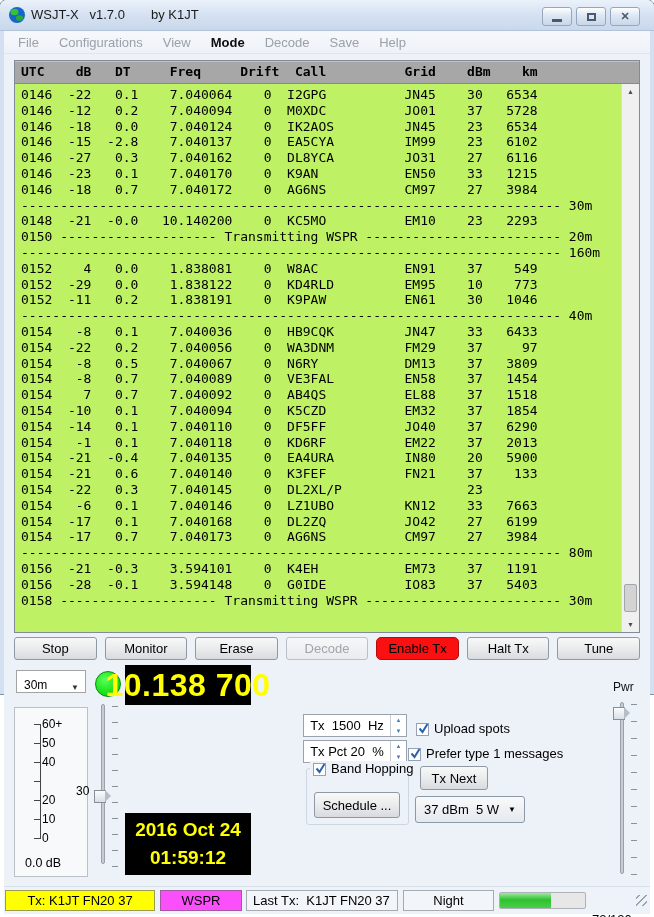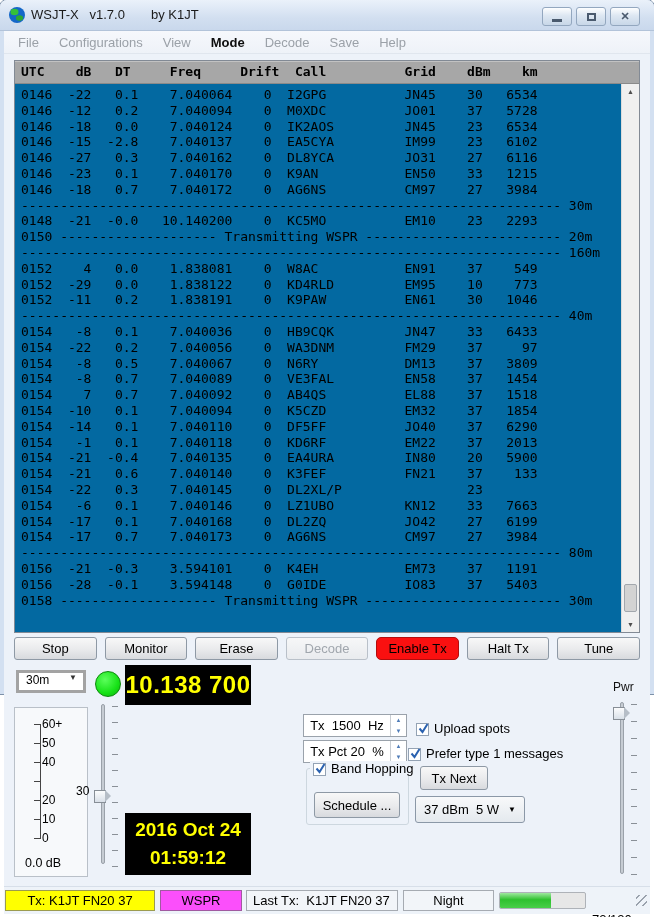--- a/index.html
+++ b/index.html
@@ -27,47 +27,47 @@
   .mitem{font-size:13px;color:#9ba1a8;padding:3px 10px;}
   .mitem.active{color:#0d0d0d;font-weight:bold;}
   
   .client{position:absolute;left:4px;top:54px;width:646px;height:832px;background:#edf2f9;}
   
   .dtable{position:absolute;left:10px;top:6px;width:626px;height:573px;
     border:1px solid #828a95;background:#fff;box-sizing:border-box;}
   .thead{position:absolute;left:0;top:0;right:0;height:22px;background:#a7a7a7;
     border-bottom:1px solid #8a8a8a;color:#000;font:bold 13px "DejaVu Sans Mono",monospace;
     line-height:22px;padding-left:6px;white-space:pre;box-shadow:inset 0 1px 0 #c2c2c2;}
-  .trows{position:absolute;left:0;top:23px;right:17px;bottom:0;background:#0369a1;
+  .trows{position:absolute;left:0;top:23px;right:17px;bottom:0;background:#bef264;
     overflow:hidden;padding:3px 0 0 6px;
     font:13px/15.8px "DejaVu Sans Mono",monospace;color:#000;}
   .trow{white-space:pre;}
   .vscroll{position:absolute;right:0;top:23px;bottom:0;width:17px;background:#f0f0f0;
     border-left:1px solid #dcdcdc;}
   .sarrow{position:absolute;left:0;width:100%;text-align:center;font-size:7px;color:#4d4d4d;}
   .sthumb{position:absolute;left:2px;right:2px;bottom:20px;height:28px;background:#d3d3d3;
     border:1px solid #a2a7ad;border-radius:2px;box-sizing:border-box;}
   
   .btnrow{position:absolute;left:10px;top:583px;width:626px;height:23px;display:flex;gap:8px;}
   .btn{flex:1;height:23px;border:1px solid #8e99a5;border-radius:3px;
     background:linear-gradient(#f8f8f8,#e9eaec 55%,#d8dade);
     font-size:13px;color:#000;display:flex;align-items:center;justify-content:center;box-sizing:border-box;}
   .btn.disabled{color:#a0a6ad;border-color:#b9c0c9;background:linear-gradient(#f6f7f8,#e9ebee);}
   .btn.danger{background:var(--accent-red);border-color:#b30d0d;border-radius:5px;color:#000;}
   
-  .combo{position:absolute;box-sizing:border-box;background:#fff;border:3px solid #a3a3a3;
-    font-size:12px;color:#000;display:flex;align-items:flex-start;padding-left:7px;}
+  .combo{position:absolute;box-sizing:border-box;background:#fff;border:1px solid #a3a3a3;
+    font-size:12px;color:#000;display:flex;align-items:flex-end;padding-left:7px;}
   .combo .chev{margin-left:auto;margin-right:6px;font-size:8px;color:#333;}
   .band-combo{left:12px;top:616px;width:70px;height:23px;}
   .led{position:absolute;left:91px;top:617px;width:26px;height:26px;border-radius:50%;
     background:radial-gradient(circle at 38% 32%,#5bff5b,var(--ind-green) 60%,#0cae0c);
     border:1px solid #0a8a0a;box-sizing:border-box;}
   .lcd{background:var(--lcd-bg);color:var(--lcd-fg);}
   .freq{position:absolute;left:121px;top:611px;width:126px;height:40px;
-    font-size:24px;font-weight:bold;display:flex;align-items:center;justify-content:center;
+    font-size:32px;font-weight:bold;display:flex;align-items:center;justify-content:center;
     white-space:pre;letter-spacing:.5px;}
   .pwrlabel{position:absolute;left:609px;top:626px;font-size:12px;color:#111;}
   
   .meter{position:absolute;left:10px;top:653px;width:74px;height:170px;background:#f7f9fb;
     border:1px solid #b9c0c8;box-sizing:border-box;}
   .mline{position:absolute;left:25px;top:16px;width:1px;background:#444;}
   .mtick{position:absolute;left:19px;width:6px;height:1px;background:#444;}
   .mlabel{position:absolute;left:27px;font-size:12px;color:#000;}
   .mvalue{position:absolute;left:10px;bottom:6px;font-size:12.5px;color:#000;}
   

